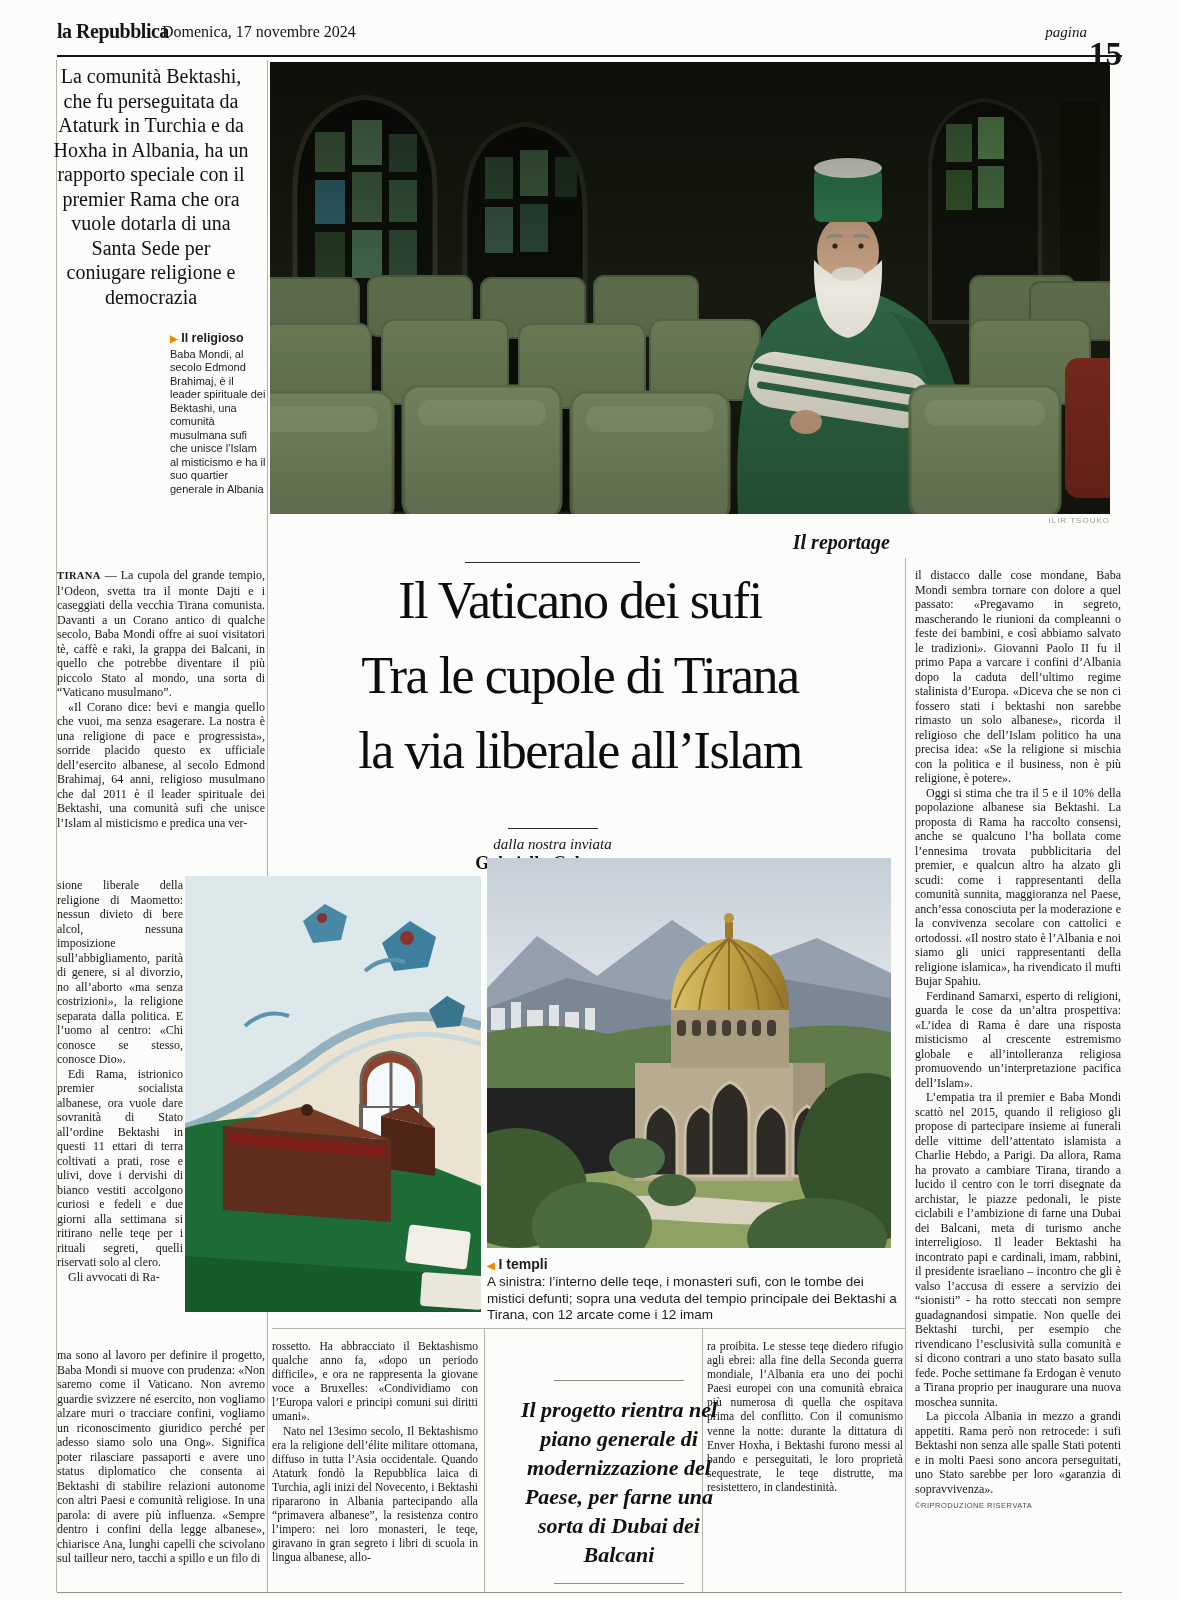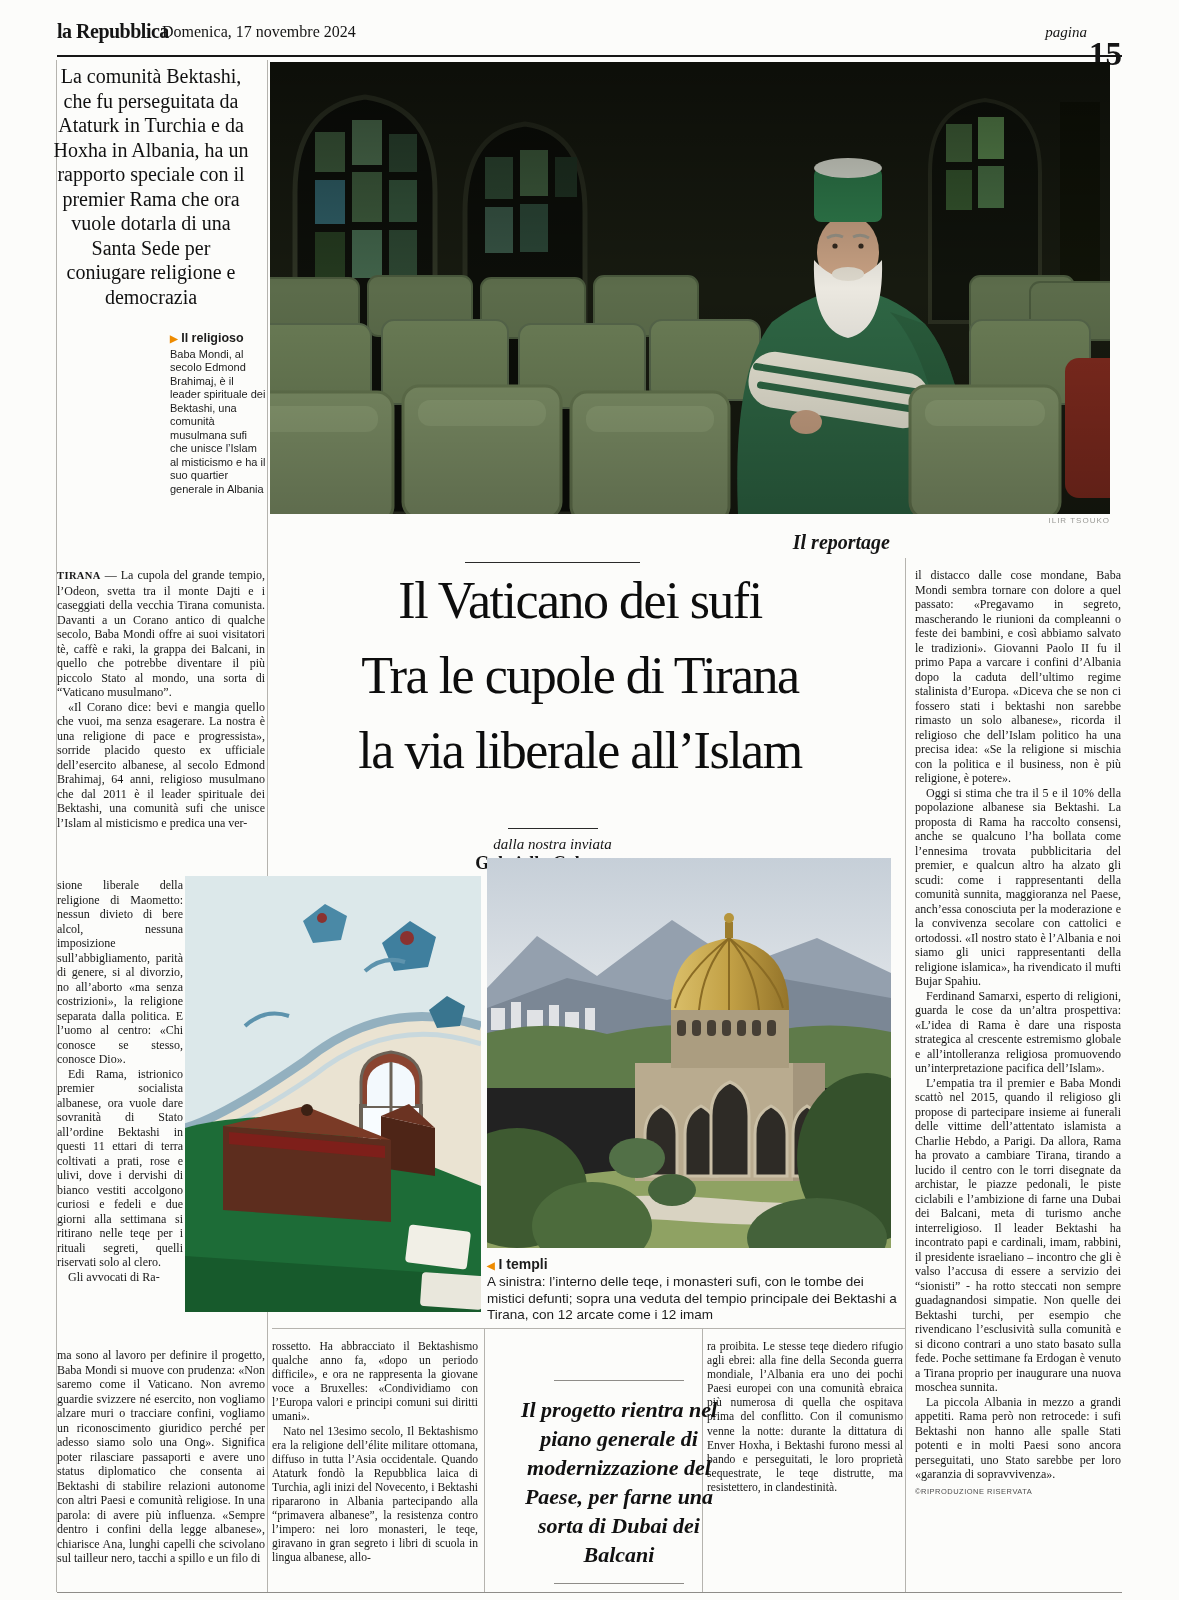--- a/index.html
+++ b/index.html
@@ -348,19 +348,19 @@
     <div class="pq-rule"></div>
   </div>
 
   <div class="abs bt bt-sm" style="left:707px;top:1340px;width:196px;height:250px;">
     <p>ra proibita. Le stesse teqe diedero rifugio agli ebrei: alla fine della Seconda guerra mondiale, l’Albania era uno dei pochi Paesi europei con una comunità ebraica più numerosa di quella che ospitava prima del conflitto. Con il comunismo venne la notte: durante la dittatura di Enver Hoxha, i Bektashi furono messi al bando e perseguitati, le loro proprietà sequestrate, le teqe distrutte, ma resistettero, in clandestinità.</p>
   </div>
 
   <div class="abs bt" style="left:915px;top:568px;width:206px;height:1020px;">
     <p>il distacco dalle cose mondane, Baba Mondi sembra tornare con dolore a quel passato: «Pregavamo in segreto, mascherando le riunioni da compleanni o feste dei bambini, e così abbiamo salvato le tradizioni». Giovanni Paolo II fu il primo Papa a varcare i confini d’Albania dopo la caduta dell’ultimo regime stalinista d’Europa. «Diceva che se non ci fossero stati i bektashi non sarebbe rimasto un solo albanese», ricorda il religioso che dell’Islam politico ha una precisa idea: «Se la religione si mischia con la politica e il business, non è più religione, è potere».</p>
     <p>Oggi si stima che tra il 5 e il 10% della popolazione albanese sia Bektashi. La proposta di Rama ha raccolto consensi, anche se qualcuno l’ha bollata come l’ennesima trovata pubblicitaria del premier, e qualcun altro ha alzato gli scudi: come i rappresentanti della comunità sunnita, maggioranza nel Paese, anch’essa conosciuta per la moderazione e la convivenza secolare con cattolici e ortodossi. «Il nostro stato è l’Albania e noi siamo gli unici rappresentanti della religione islamica», ha rivendicato il mufti Bujar Spahiu.</p>
-    <p>Ferdinand Samarxi, esperto di religioni, guarda le cose da un’altra prospettiva: «L’idea di Rama è dare una risposta strategica al crescente estremismo globale e all’intolleranza religiosa promuovendo un’interpretazione pacifica dell’Islam».</p>
+    <p>Ferdinand Samarxi, esperto di religioni, guarda le cose da un’altra prospettiva: «L’idea di Rama è dare una risposta misticismo al crescente estremismo globale e all’intolleranza religiosa promuovendo un’interpretazione pacifica dell’Islam».</p>
     <p>L’empatia tra il premier e Baba Mondi scattò nel 2015, quando il religioso gli propose di partecipare insieme ai funerali delle vittime dell’attentato islamista a Charlie Hebdo, a Parigi. Da allora, Rama ha provato a cambiare Tirana, tirando a lucido il centro con le torri disegnate da archistar, le piazze pedonali, le piste ciclabili e l’ambizione di farne una Dubai dei Balcani, meta di turismo anche interreligioso. Il leader Bektashi ha incontrato papi e cardinali, imam, rabbini, il presidente israeliano – incontro che gli è valso l’accusa di essere a servizio dei “sionisti” - ha rotto steccati non sempre guadagnandosi simpatie. Non quelle dei Bektashi turchi, per esempio che rivendicano l’esclusività sulla comunità e si dicono contrari a uno stato basato sulla fede. Poche settimane fa Erdogan è venuto a Tirana proprio per inaugurare una nuova moschea sunnita.</p>
-    <p>La piccola Albania in mezzo a grandi appetiti. Rama però non retrocede: i sufi Bektashi non hanno alle spalle Stati potenti e in molti Paesi sono ancora perseguitati, uno Stato sarebbe per loro «garanzia di sopravvivenza».</p>
+    <p>La piccola Albania in mezzo a grandi appetiti. Rama però non retrocede: i sufi Bektashi non senza alle spalle Stati potenti e in molti Paesi sono ancora perseguitati, uno Stato sarebbe per loro «garanzia di sopravvivenza».</p>
     <div class="copyright">©RIPRODUZIONE RISERVATA</div>
   </div>
 
 </div>
 
 </body></html>

